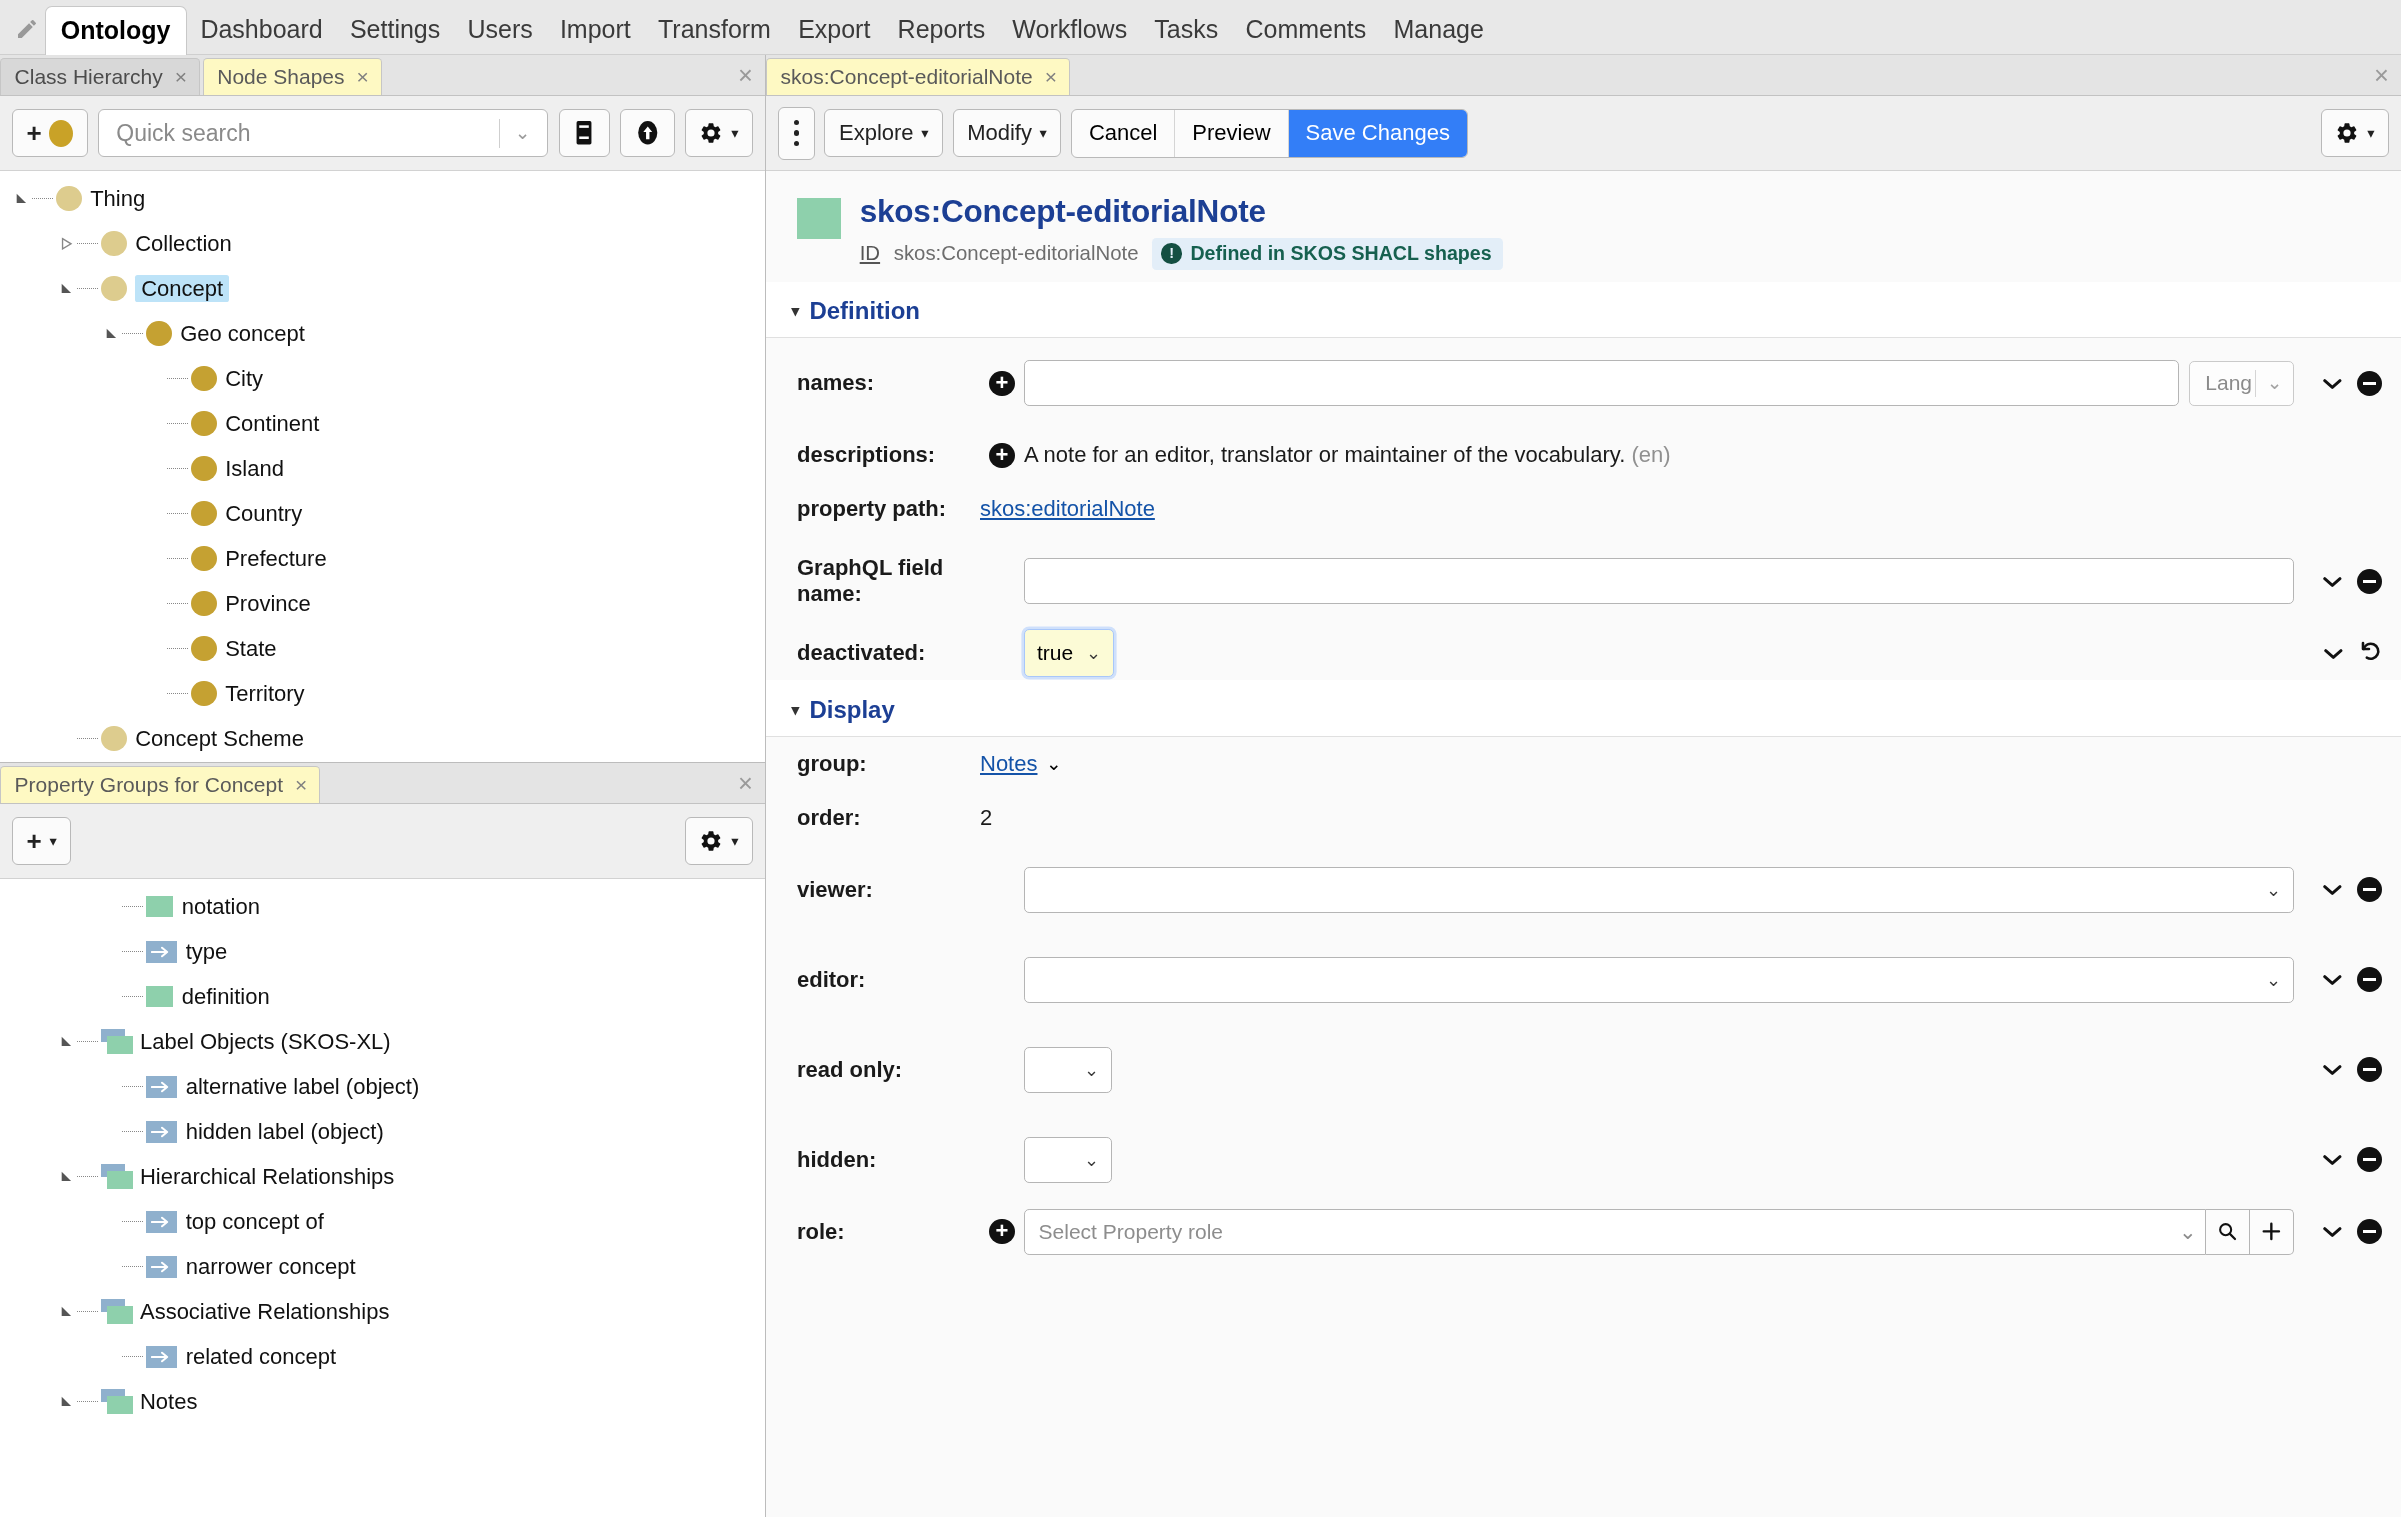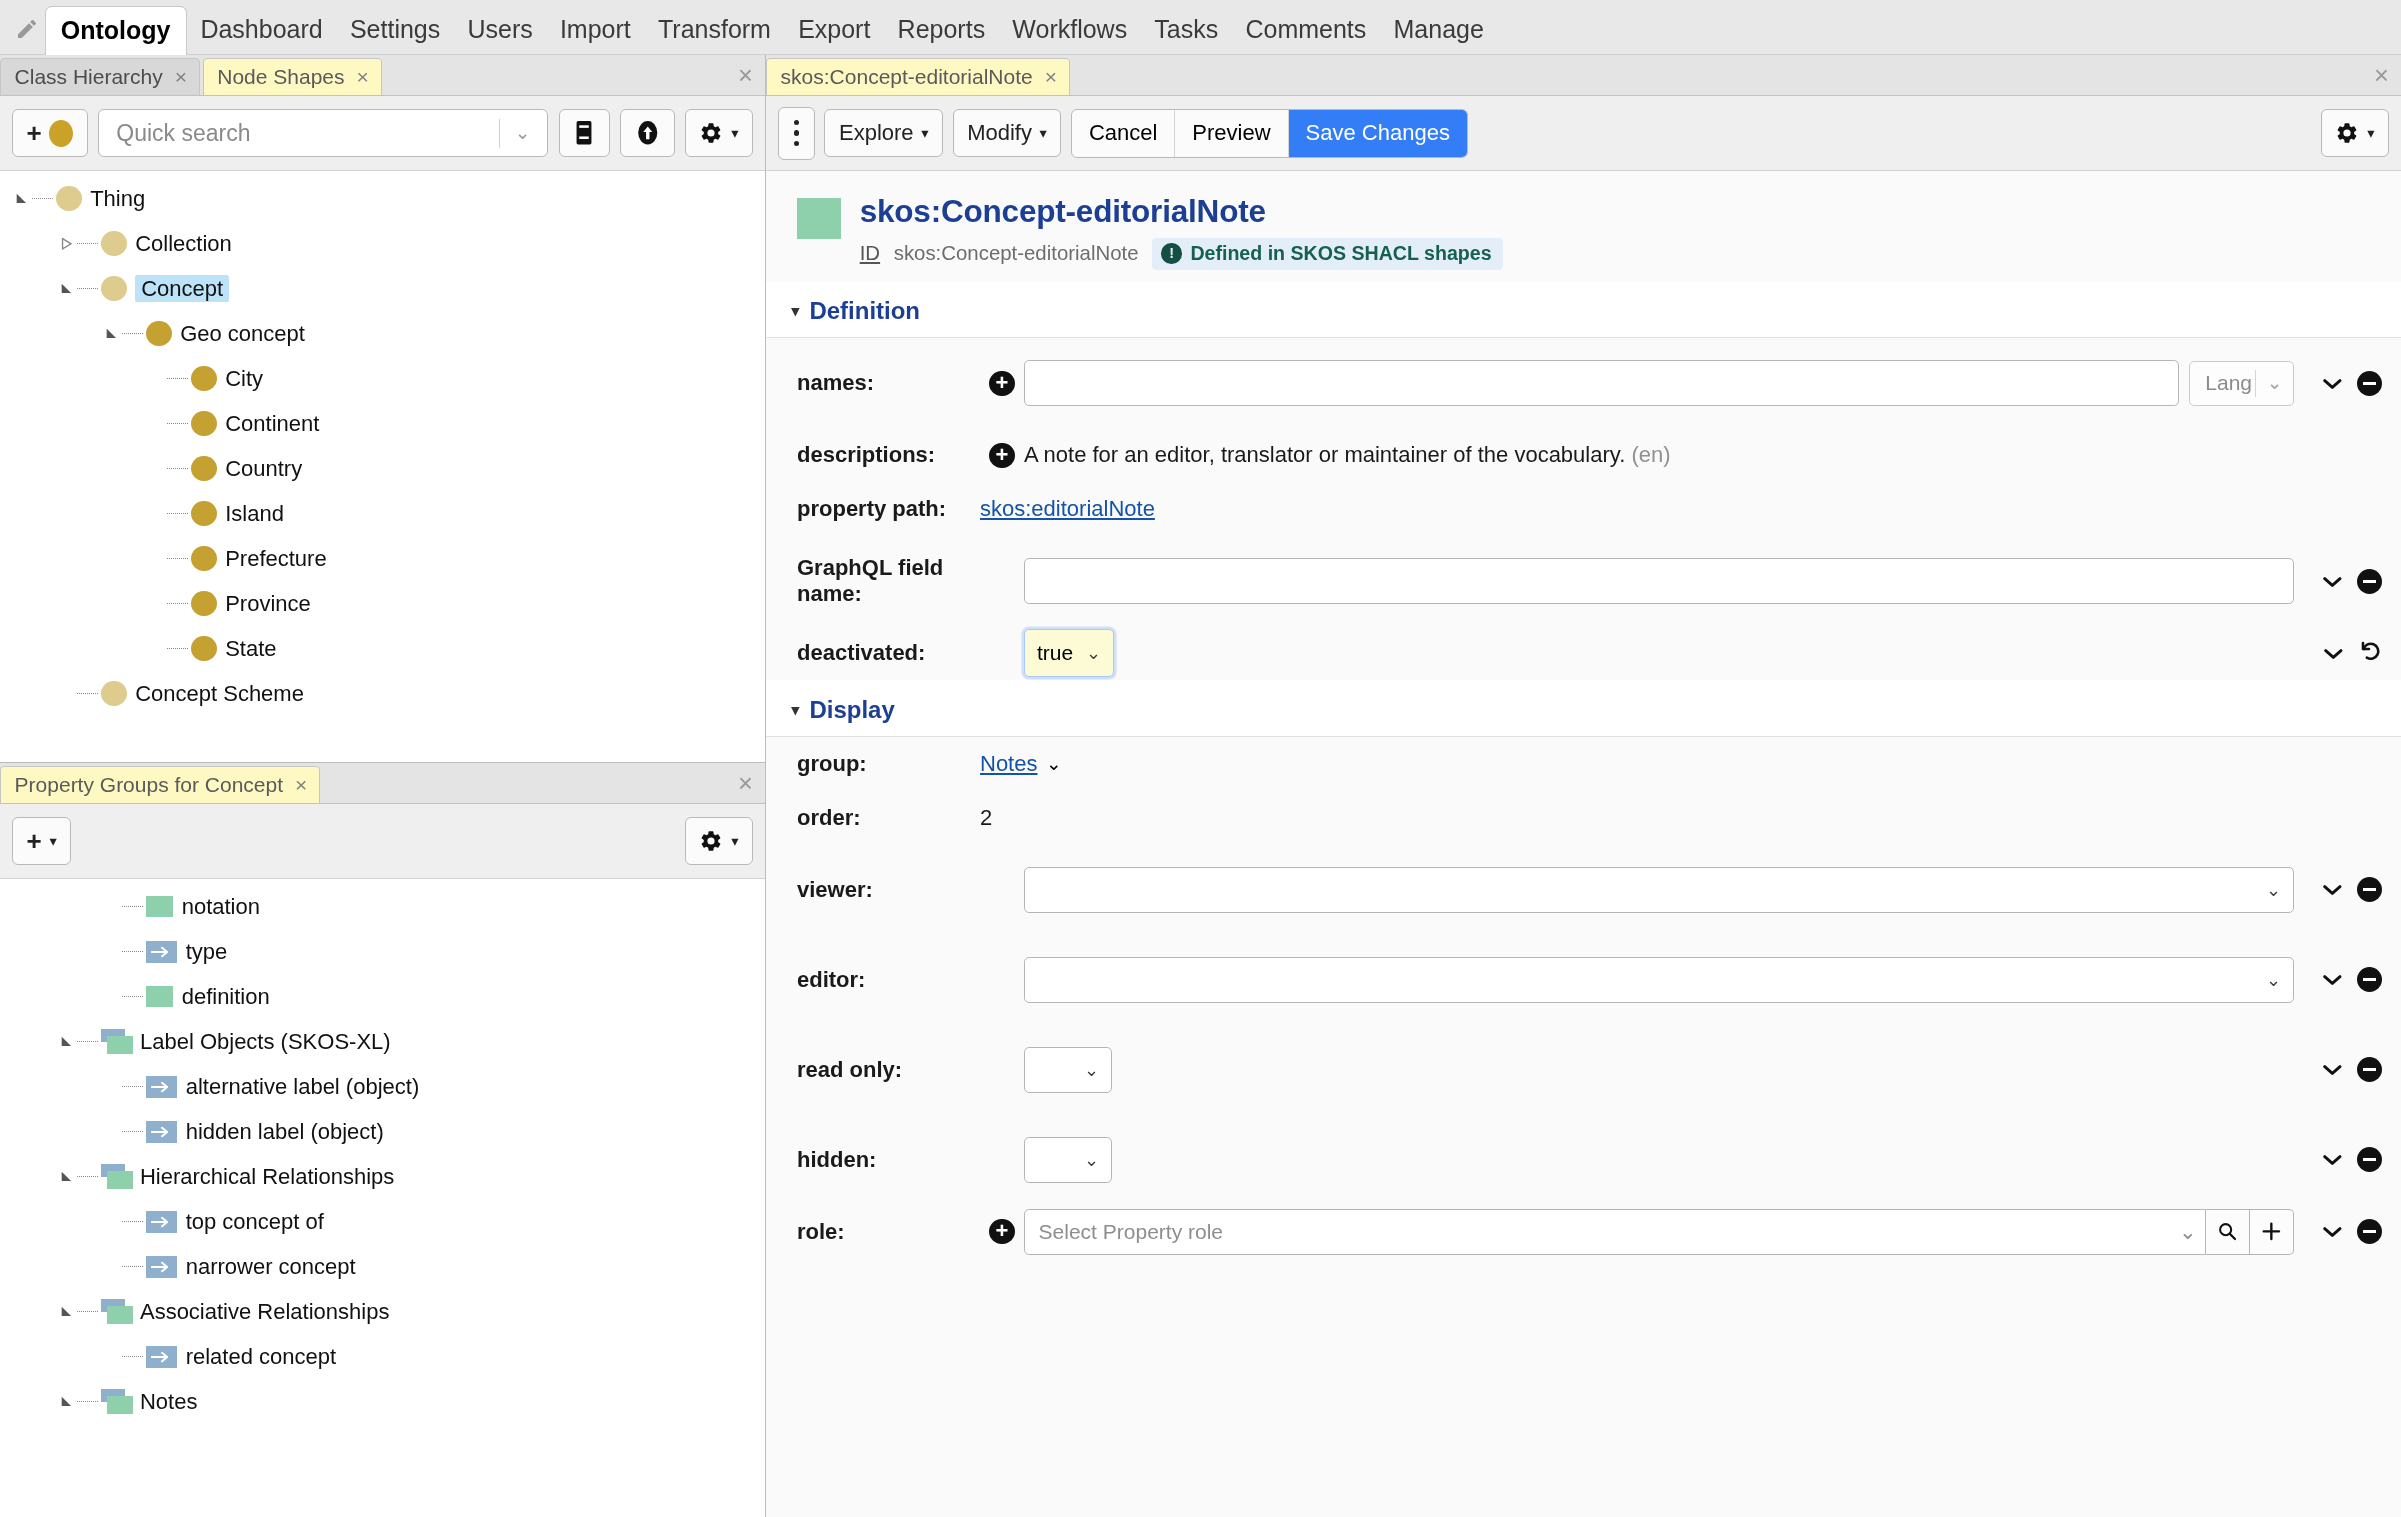--- a/index.html
+++ b/index.html
@@ -529,28 +529,28 @@
             <span class="toggle"></span>
             <span class="dots"></span>
             <span class="circ" style="background: rgb(197, 161, 50);"></span>
             <span class="lbl">Continent</span>
           </div>
           <div class="tnode" style="height: 45px;">
             <span class="tindent" style="width: 147px;"></span>
             <span class="toggle"></span>
             <span class="dots"></span>
             <span class="circ" style="background: rgb(197, 161, 50);"></span>
+            <span class="lbl">Island</span>
+          </div>
+          <div class="tnode" style="height: 45px;">
+            <span class="tindent" style="width: 147px;"></span>
+            <span class="toggle"></span>
+            <span class="dots"></span>
+            <span class="circ" style="background: rgb(197, 161, 50);"></span>
             <span class="lbl">Country</span>
-          </div>
-          <div class="tnode" style="height: 45px;">
-            <span class="tindent" style="width: 147px;"></span>
-            <span class="toggle"></span>
-            <span class="dots"></span>
-            <span class="circ" style="background: rgb(197, 161, 50);"></span>
-            <span class="lbl">Island</span>
           </div>
           <div class="tnode" style="height: 45px;">
             <span class="tindent" style="width: 147px;"></span>
             <span class="toggle"></span>
             <span class="dots"></span>
             <span class="circ" style="background: rgb(197, 161, 50);"></span>
             <span class="lbl">Prefecture</span>
           </div>
           <div class="tnode" style="height: 45px;">
             <span class="tindent" style="width: 147px;"></span>
@@ -558,20 +558,27 @@
             <span class="dots"></span>
             <span class="circ" style="background: rgb(197, 161, 50);"></span>
             <span class="lbl">Province</span>
           </div>
           <div class="tnode" style="height: 45px;">
             <span class="tindent" style="width: 147px;"></span>
             <span class="toggle"></span>
             <span class="dots"></span>
             <span class="circ" style="background: rgb(197, 161, 50);"></span>
             <span class="lbl">State</span>
+          </div>
+          <div class="tnode" style="height: 45px;">
+            <span class="tindent" style="width: 147px;"></span>
+            <span class="toggle"></span>
+            <span class="dots"></span>
+            <span class="circ" style="background: rgb(197, 161, 50);"></span>
+            <span class="lbl">Territory</span>
           </div>
           <div class="tnode" style="height: 45px;">
             <span class="tindent" style="width: 57px;"></span>
             <span class="toggle"></span>
             <span class="dots"></span>
             <span class="circ" style="background: rgb(221, 204, 142);"></span>
             <span class="lbl">Concept Scheme</span>
           </div>
         </div>
     </div>

